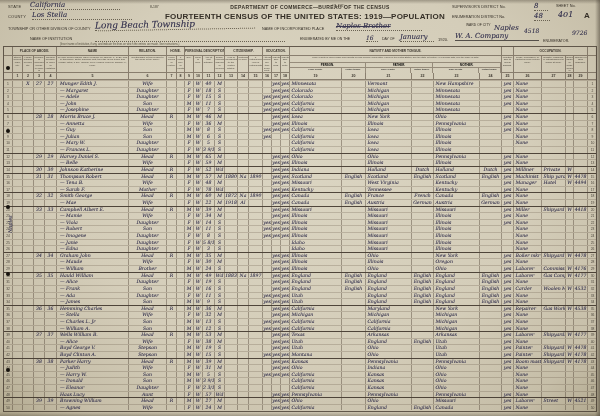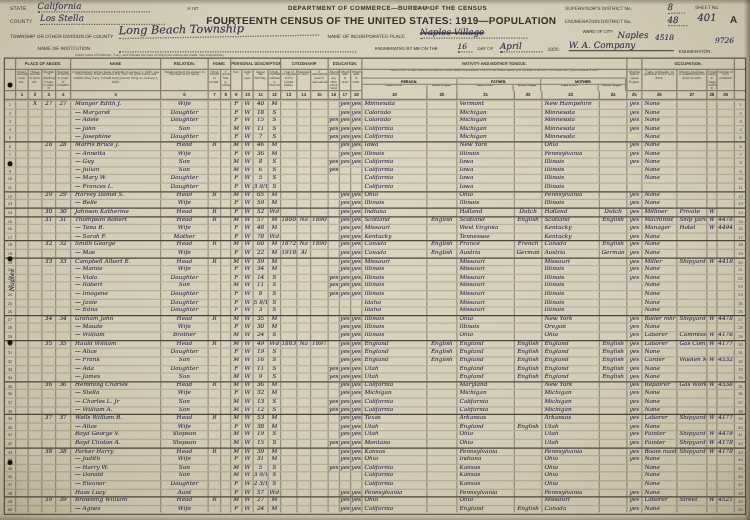--- a/index.html
+++ b/index.html
@@ -76,33 +76,33 @@
     <span class="abs hw hw7 bline" style="left:534px;top:2px;width:14px;">8</span>
     <span class="abs pr" style="left:556px;top:4px;font-size:3.8px;">SHEET No.</span>
     <span class="abs hw hw8" style="left:558px;top:10px;">401</span>
     <span class="abs pr" style="left:584px;top:11px;font-size:8px;font-weight:bold;">A</span>
     <span class="abs pr" style="left:452px;top:15px;font-size:3.8px;">ENUMERATION DISTRICT No.</span>
     <span class="abs hw hw7 bline" style="left:534px;top:12px;width:16px;">48</span>
 
     <span class="abs pr" style="left:8px;top:27px;font-size:3.8px;">TOWNSHIP OR OTHER DIVISION OF COUNTY</span>
     <span class="abs hw hw9 bline" style="left:95px;top:19px;width:160px;transform:rotate(-1deg);">Long Beach Township</span>
     <span class="abs pr" style="left:262px;top:27px;font-size:3.8px;">NAME OF INCORPORATED PLACE</span>
-    <span class="abs hw hw7 bline strike" style="left:336px;top:22px;width:86px;">Naples Village</span>
+    <span class="abs hw hw7 bline strike" style="left:336px;top:22px;width:86px;">Naples Brother</span>
     <span class="abs pr" style="left:466px;top:23px;font-size:3.4px;">WARD OF CITY</span>
     <span class="abs hw hw7" style="left:494px;top:24px;">Naples</span>
     <span class="abs hw hw6" style="left:524px;top:27px;">4518</span>
     <span class="abs hw hw6" style="left:572px;top:29px;">9726</span>
 
     <span class="abs pr" style="left:30px;top:37px;font-size:3.8px;">NAME OF INSTITUTION</span>
     <span class="abs bline" style="left:95px;top:35px;width:190px;height:6px;"></span>
     <span class="abs pr micro" style="left:60px;top:42.5px;width:260px;">(Insert name of institution, if any, and indicate the lines on which the entries are made. See instructions.)</span>
     <span class="abs pr" style="left:300px;top:37px;font-size:3.5px;">ENUMERATED BY ME ON THE</span>
     <span class="abs hw hw6 bline" style="left:366px;top:34px;width:12px;">16</span>
     <span class="abs pr" style="left:382px;top:37px;font-size:3.5px;">DAY OF</span>
-    <span class="abs hw hw7 bline" style="left:400px;top:33px;width:34px;">April</span>
+    <span class="abs hw hw7 bline" style="left:400px;top:33px;width:34px;">January</span>
     <span class="abs pr" style="left:438px;top:37px;font-size:4px;">1920.</span>
     <span class="abs hw hw7 sline" style="left:455px;top:32px;width:84px;">W. A. Company</span>
     <span class="abs pr" style="left:543px;top:39px;font-size:3.6px;">ENUMERATOR.</span>
   </div>
 
   <div id="census-table">
       <div class="h-grouprow">
         <div class="hc" style="width: 9px;"></div>
         <div class="hc gl" style="width: 44px;">PLACE OF ABODE.</div>
         <div class="hc gl" style="width: 72px;">NAME</div>

